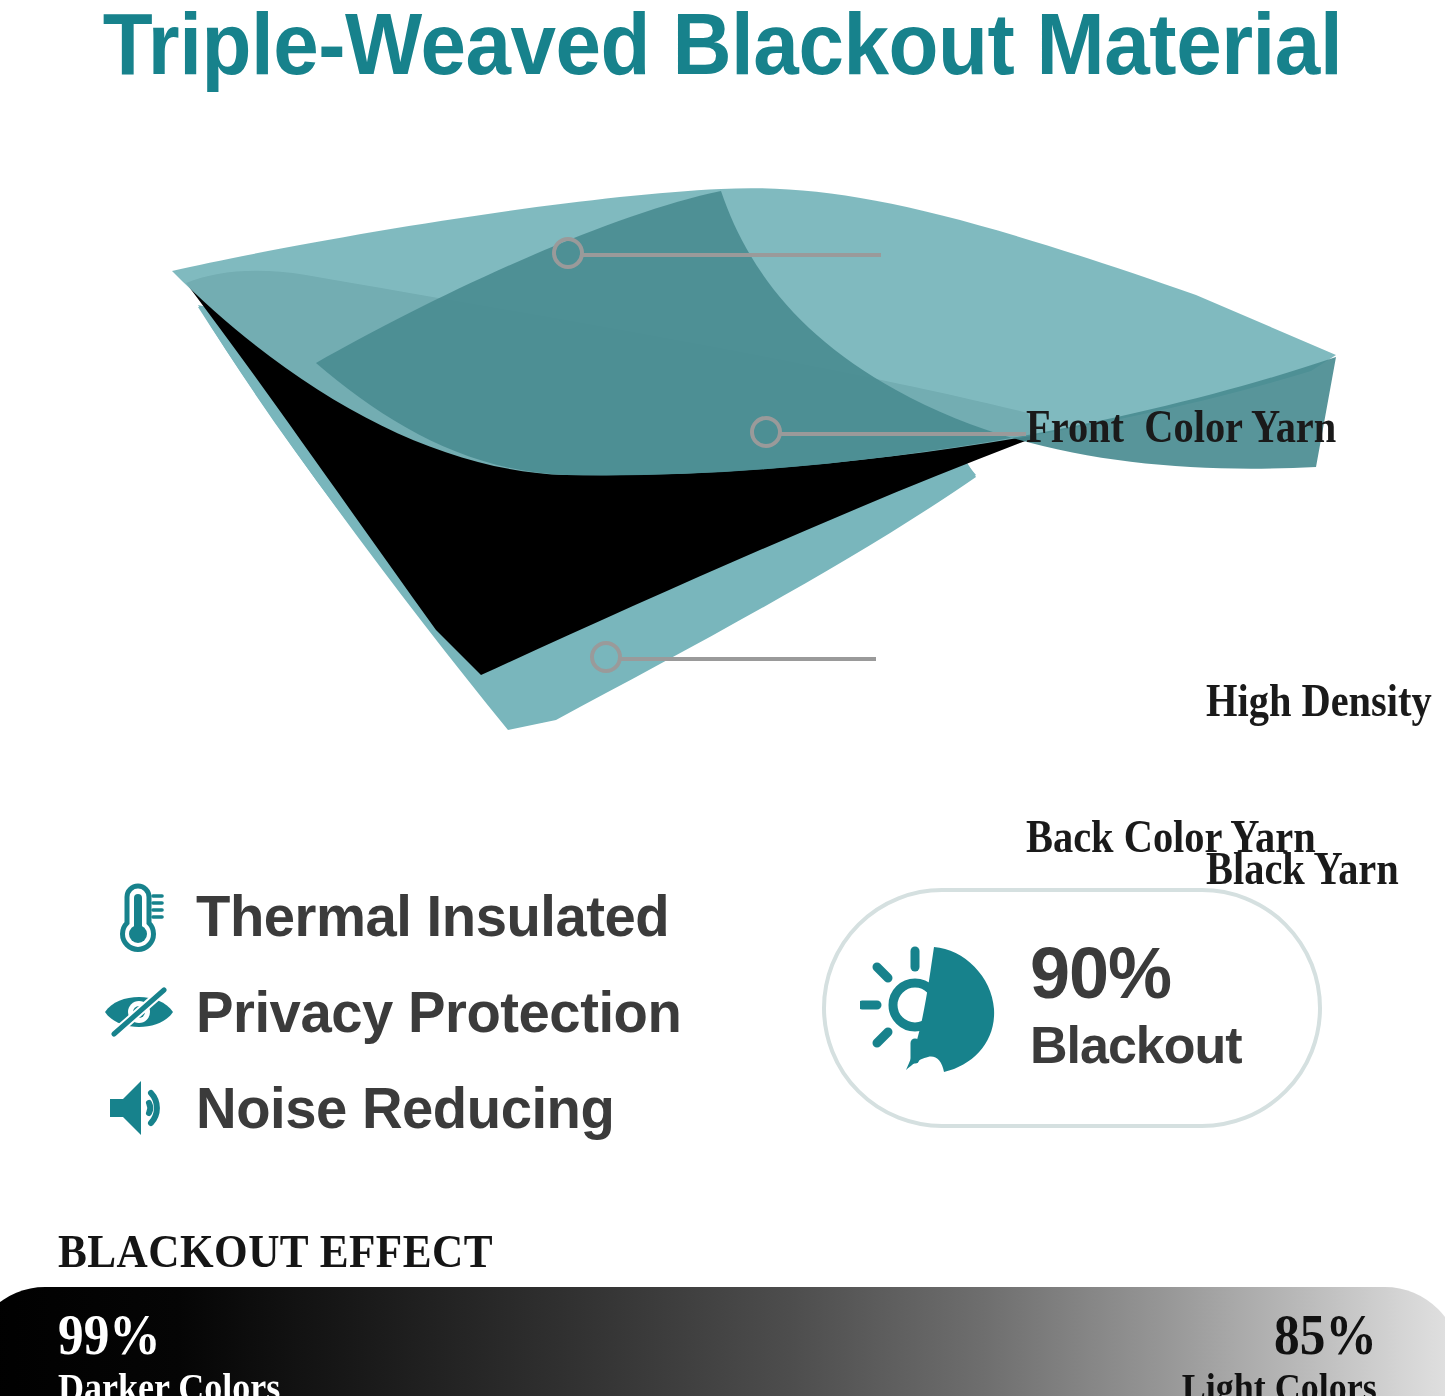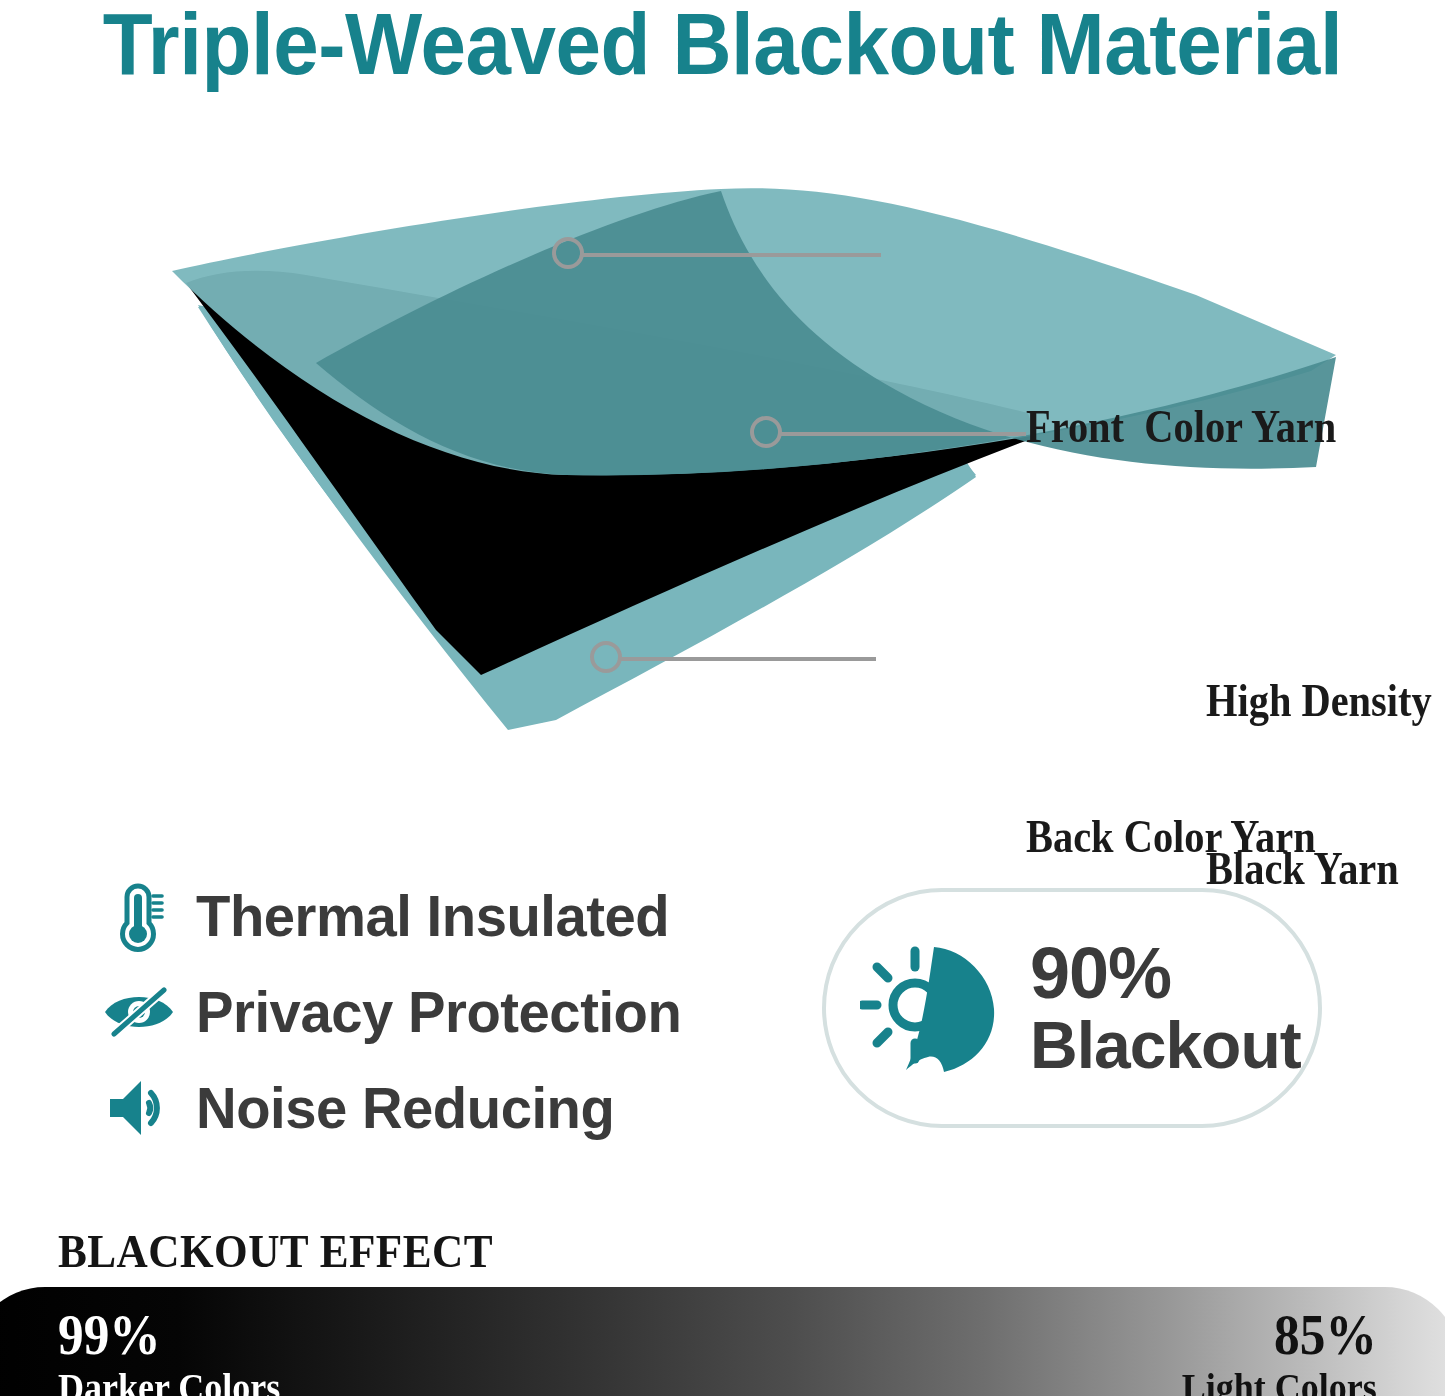--- a/index.html
+++ b/index.html
@@ -144,21 +144,21 @@
     font-family: "Liberation Sans Narrow", "Liberation Sans", sans-serif;
     font-weight: bold;
     font-size: 72px;
     line-height: 74px;
     color: #3b3b3b;
     letter-spacing: -1px;
   }
   #badge-word {
     font-family: "Liberation Sans Narrow", "Liberation Sans", sans-serif;
     font-weight: bold;
-    font-size: 66px;
+    font-size: 52px;
     line-height: 70px;
     color: #3b3b3b;
     letter-spacing: -1px;
   }
 
   
   #effect-heading {
     position: absolute;
     left: 58px;
     top: 1224px;

